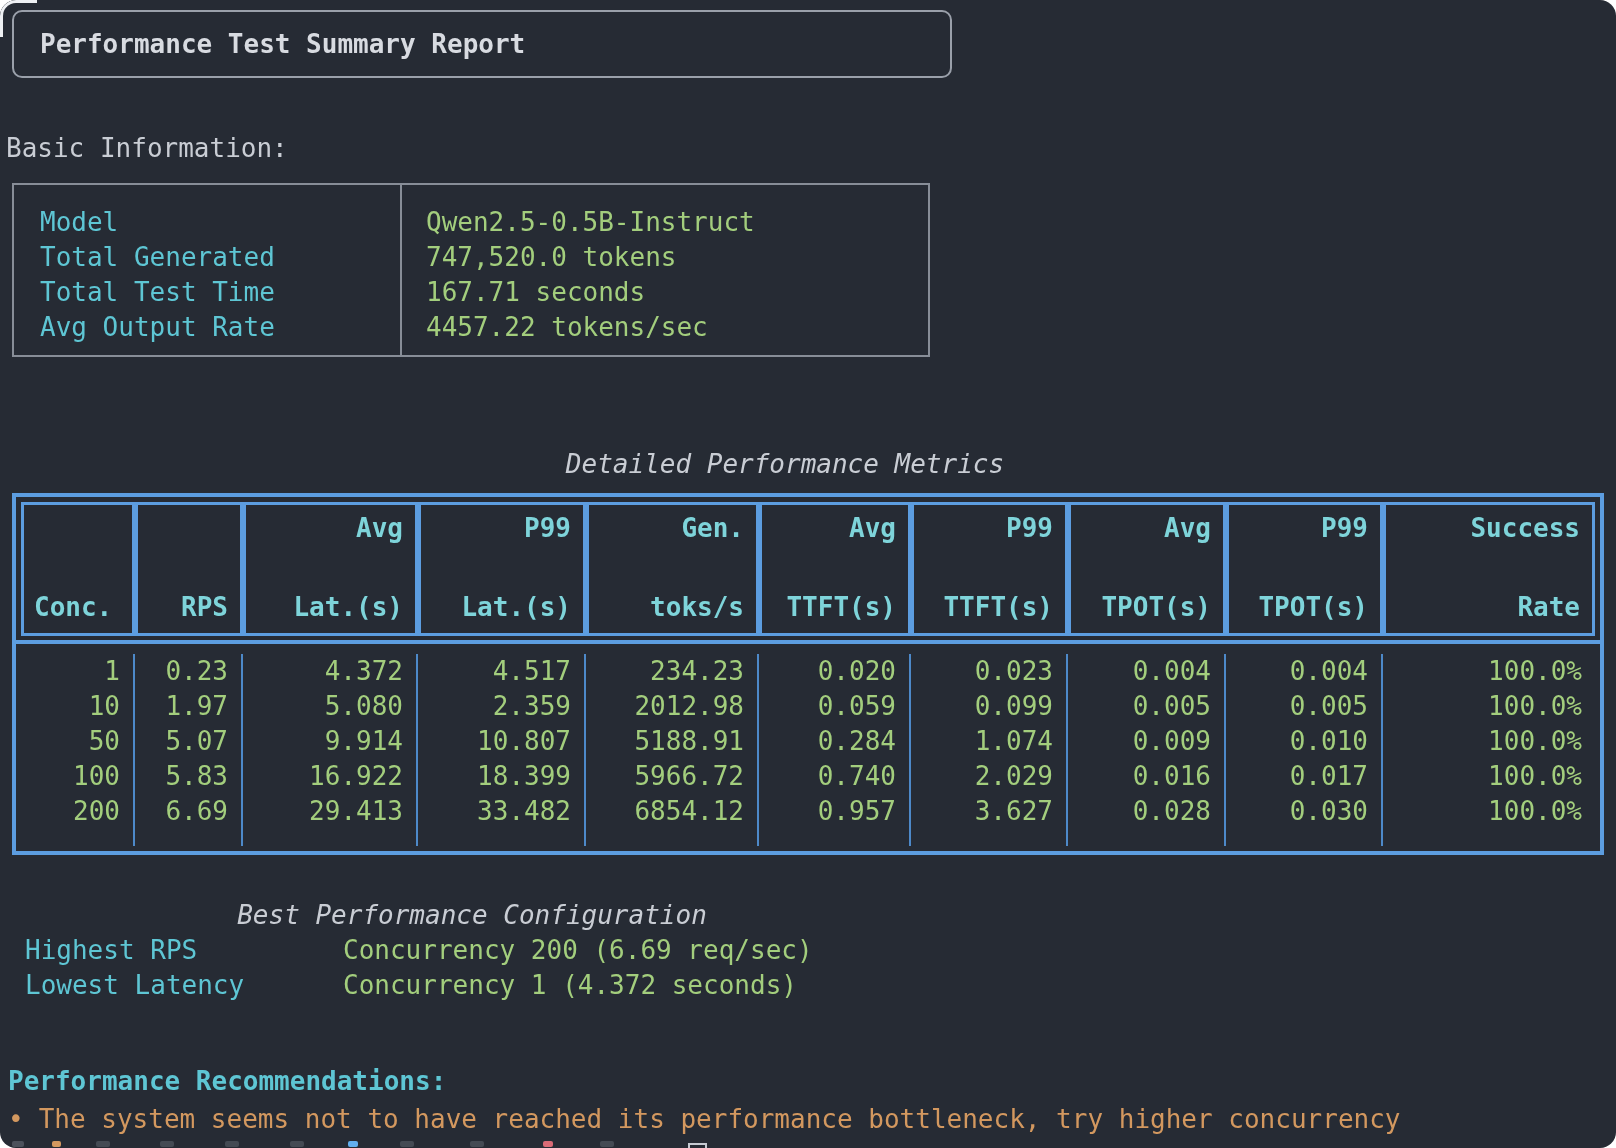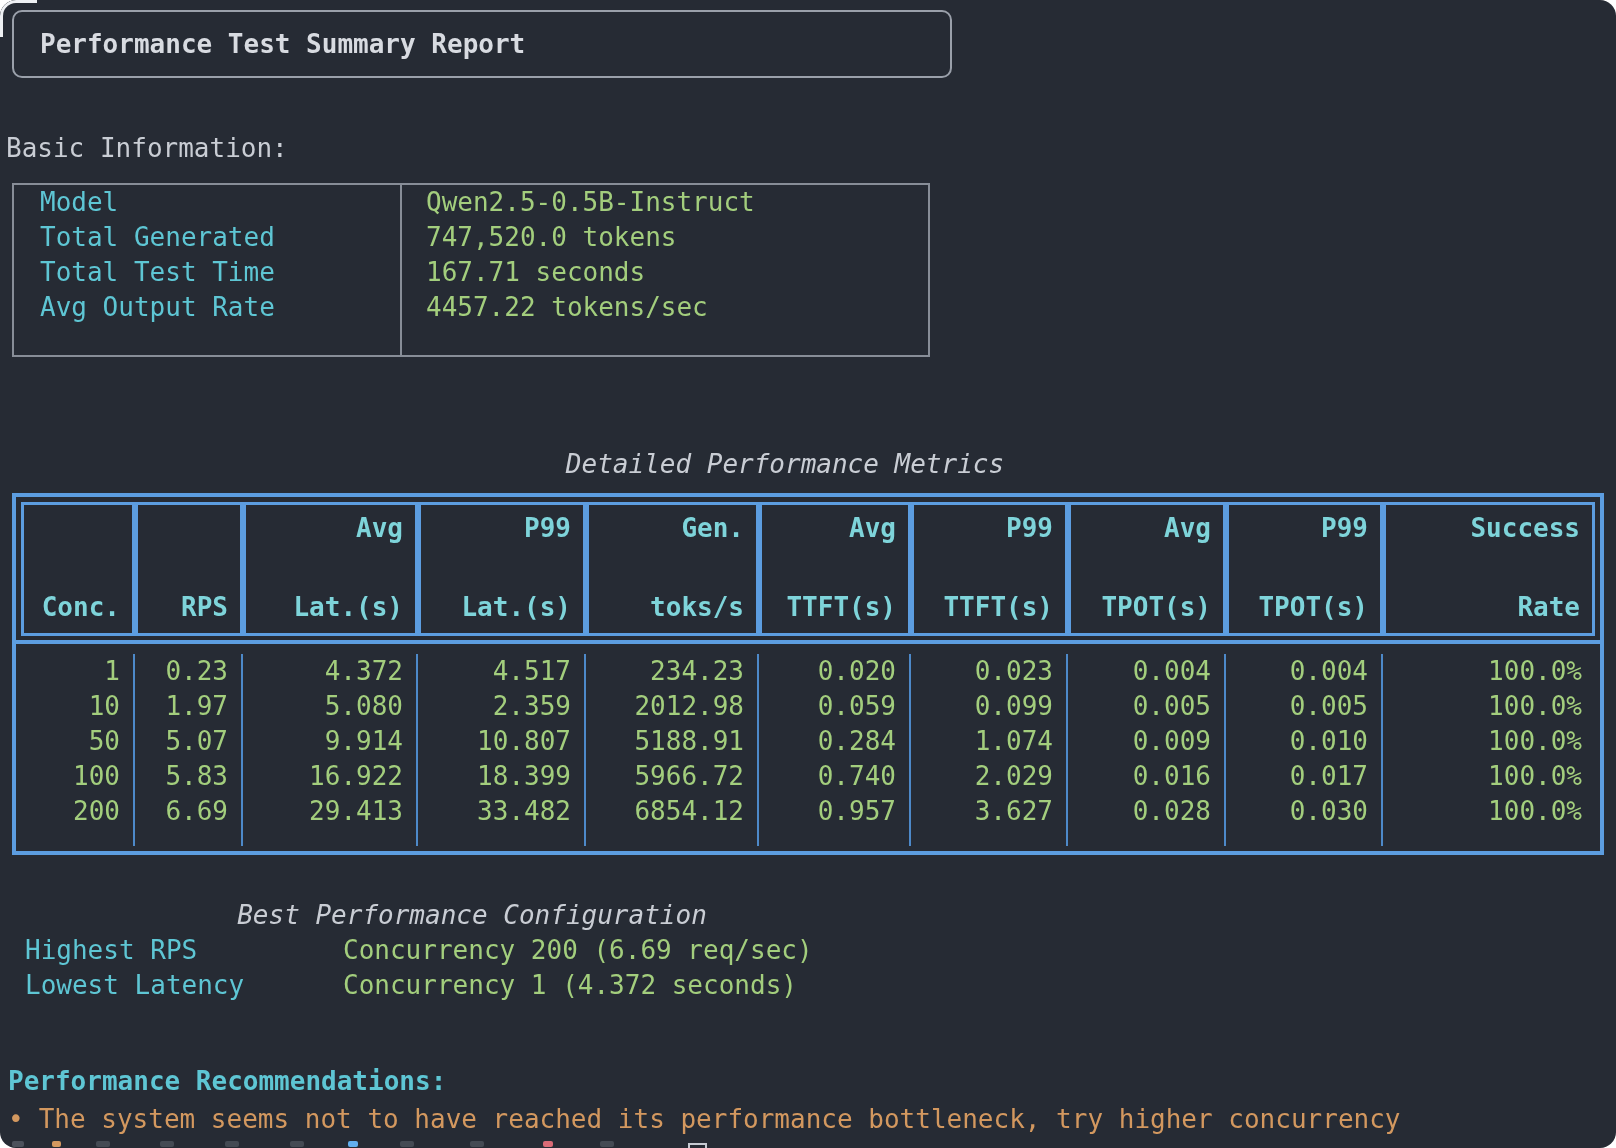--- a/index.html
+++ b/index.html
@@ -31,21 +31,21 @@
   }
   .title-box .title { color:var(--bright,#d8dbe1); font-weight:bold; }
 
   
   .section-heading { left:6px; top:131px; color:var(--gray,#c9cdd4); }
   .basic-box {
     left:12px; top:183px; width:918px; height:174px;
     border:2px solid var(--box-gray,#878d97);
     display:flex;
   }
-  .bi-col { }
+  .bi-col { padding-top:20px; }
   .bi-col.labels { width:388px; border-right:2px solid var(--box-gray,#878d97); padding-left:26px; }
   .bi-col.values { flex:1; padding-left:24px; }
   .bi-line { display:block; height:35px; white-space:pre; }
   .bi-col.labels .bi-line { color:var(--cyan,#5ec6d4); }
   .bi-col.values .bi-line { color:var(--green,#a3ce7d); }
 
   
   .metrics-title {
     left:0; top:447px; width:1570px; text-align:center;
     color:var(--gray,#c9cdd4); font-style:italic;
@@ -59,21 +59,21 @@
     display:grid;
     grid-template-columns:114px 108px 175px 168px 173px 152px 157px 158px 157px 1fr;
   }
   .m-hcell {
     border:3px solid var(--blue,#5c9de0);
     min-height:100px;
     display:flex; flex-direction:column; justify-content:flex-end; align-items:flex-end;
     padding:6px 12px 8px 10px;
     color:var(--cyan-bright,#7ed4da); font-weight:bold; white-space:pre;gap:44px;
   }
-  .m-hcell:first-child { align-items:flex-end; }
+  .m-hcell:first-child { align-items:flex-start; }
   .m-divider { height:4px; background:var(--blue,#5c9de0); margin:4px -5px 0 -5px; }
   .m-body { margin-top:4px; padding-top:6px; }
   .m-cell {
     text-align:right; padding-right:13px; height:35px;
     color:var(--green,#a3ce7d); white-space:pre;
     border-right:2px solid var(--blue-thin,#4d89c9);
   }
   .m-row .m-cell:last-child { border-right:none; }
   .m-row:last-child .m-cell { height:52px; }
 

